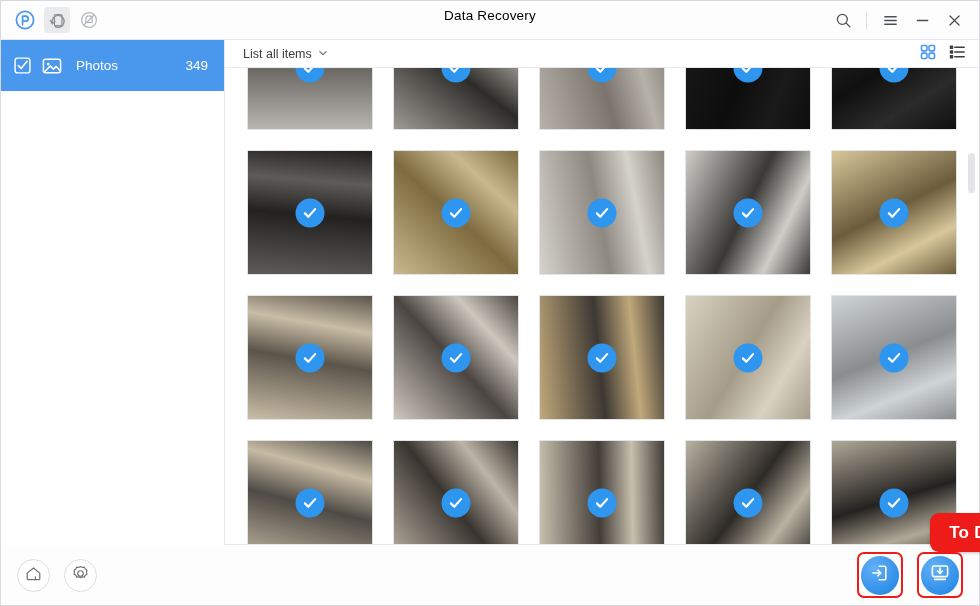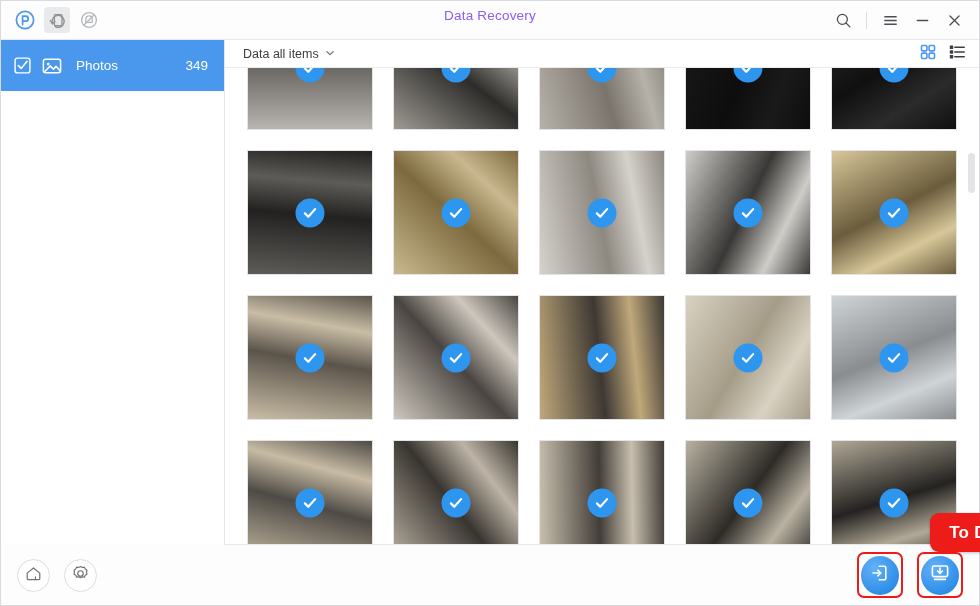--- a/index.html
+++ b/index.html
@@ -28,21 +28,21 @@
   .tb-left { display: flex; align-items: center; gap: 6px; padding-left: 11px; }
   .tb-icon {
     width: 26px; height: 26px;
     display: flex; align-items: center; justify-content: center;
     border-radius: 4px;
   }
   .tb-icon.active { background: #e9eaec; }
   .tb-title {
     position: absolute; left: 0; right: 0; top: 0; height: 29px;
     display: flex; align-items: center; justify-content: center;
-    font-size: 13.5px; color: #8b5cf6; letter-spacing: .2px;
+    font-size: 13.5px; color: #000000; letter-spacing: .2px;
     pointer-events: none;
   }
   .tb-right {
     margin-left: auto; display: flex; align-items: center;
     gap: 2px; padding-right: 10px; position: relative; z-index: 3;
   }
   .tb-btn {
     width: 30px; height: 30px;
     display: flex; align-items: center; justify-content: center;
     color: #4b4f54;
@@ -252,21 +252,21 @@
         </span>
         <span class="side-label">Photos</span>
         <span class="side-count">349</span>
       </div>
     </div>
 
     <div class="content">
 
       <div class="toolbar">
         <div class="filter">
-          <span>Data all items</span>
+          <span>List all items</span>
           <span>
             <svg width="10" height="10" viewBox="0 0 10 10">
               <path d="M1.8 3.6 L5 6.6 L8.2 3.6" fill="none" stroke="#6a6d71" stroke-width="1.2" stroke-linecap="round" stroke-linejoin="round"></path>
             </svg>
           </span>
         </div>
         <div class="view-toggles">
           <span>
             <svg width="16" height="16" viewBox="0 0 16 16">
               <rect x="1.5" y="1.5" width="5.4" height="5.4" rx="1" fill="none" stroke="#4a98ee" stroke-width="1.6"></rect>

